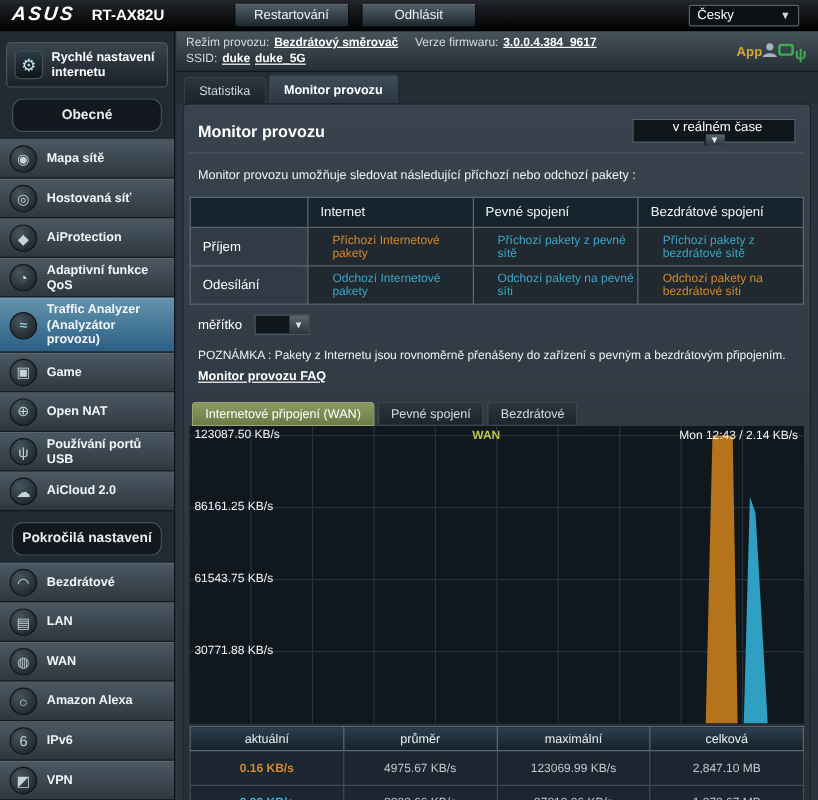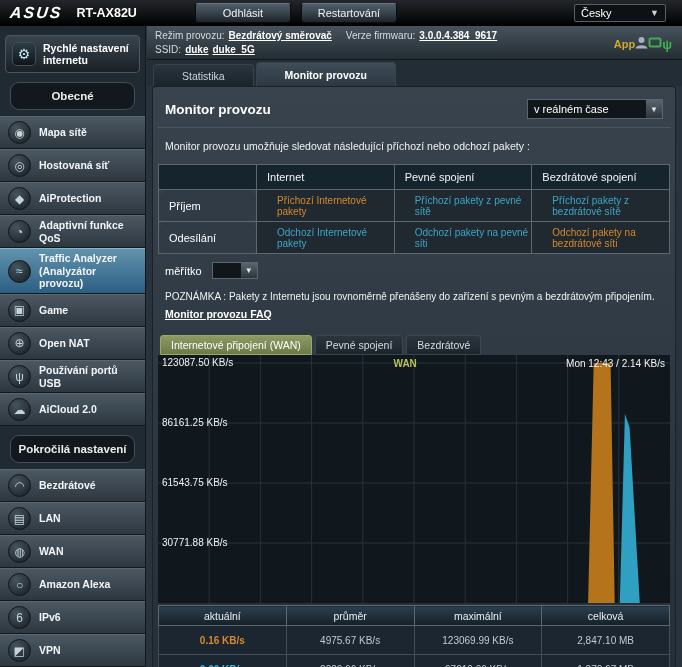--- a/index.html
+++ b/index.html
@@ -58,32 +58,32 @@
   .info-label { color: #d4dbe0; }
   .info-link { color: #fff; font-weight: bold; text-decoration: underline; cursor: pointer; margin-left: 4px; }
   .gap { display: inline-block; width: 14px; }
   .info-icons { position: absolute; right: 10px; top: 9px; display: flex; align-items: center; }
   .app-label { color: #d2a82e; font-size: 11px; font-weight: bold; cursor: pointer; }
   .usb-glyph { color: #3fae4e; font-size: 13px; font-weight: bold; cursor: pointer; line-height: 1; }
 
   
   .tabrow { position: absolute; left: 147px; top: 60px; right: 0; height: 26px;
     background: #232d35; display: flex; align-items: flex-end; padding-left: 6px; gap: 2px; }
-  .tab { height: 22px; padding: 0 28px; background: linear-gradient(#2a353e, #1c242b);
+  .tab { height: 22px; padding: 0 12px; background: linear-gradient(#2a353e, #1c242b);
     border: 1px solid #39434c; border-bottom: none; border-radius: 4px 4px 0 0;
     font-size: 10.5px; color: #cdd5da; display: flex; align-items: center; cursor: pointer; }
   .tab.selected { background: linear-gradient(#3f4d59, #2c3741); color: #fff; height: 24px; font-weight: bold; }
   .panel { position: absolute; left: 152px; top: 86px; width: 524px; bottom: 0;
     background: linear-gradient(#38434d, #262f38); border: 1px solid #1a2127; border-bottom: none;
     border-radius: 4px 4px 0 0; padding: 10px 4px 0; }
   .title-row { display: flex; align-items: center; justify-content: space-between;
     padding: 2px 8px 8px; border-bottom: 1px solid #49565f; }
   .page-title { font-size: 13.5px; font-weight: bold; }
   .select { width: 136px; height: 20px; background: #10161a; border: 1px solid #5a666f;
-    display: flex; align-items: center; cursor: pointer; font-size: 11px; }
+    display: flex; align-items: center; cursor: pointer; font-size: 11px; flex-direction: column; }
   .select .sel-text { flex: 1; padding-left: 6px; white-space: nowrap; }
   .sel-btn { width: 17px; height: 100%; background: linear-gradient(#59666f, #2c353c);
     border-left: 1px solid #10161a; display: flex; align-items: center; justify-content: center;
     font-size: 8px; color: #dfe5e9; }
   .desc { margin: 12px 8px 0; font-size: 10.5px; color: #eef2f4; }
 
   table.monitor { margin: 12px auto 0; width: 512px; border-collapse: collapse; table-layout: fixed; }
   .monitor th, .monitor td { border: 1px solid #5c6870; font-weight: normal; }
   .monitor thead th { height: 25px; background: #16242e; font-size: 11px; color: #f2f5f7;
     text-align: left; padding-left: 10px; }
@@ -122,22 +122,22 @@
   .val-cyan { color: #3fb5d8 !important; font-weight: bold; }
 </style>
 </head>
 <body>
 
 <div class="app">
 
   <header class="topbar">
     <div class="logo">ASUS</div>
     <div class="model">RT-AX82U</div>
+    <button class="topbtn">Restartování</button>
     <button class="topbtn">Odhlásit</button>
-    <button class="topbtn">Restartování</button>
     <div class="lang">
       <span>Česky</span>
       <span class="arrow">▼</span>
     </div>
   </header>
 
   <aside class="sidebar">
     <div class="qis">
       <span class="qis-icon">⚙</span>
       <span class="qis-label">Rychlé nastavení internetu</span>

